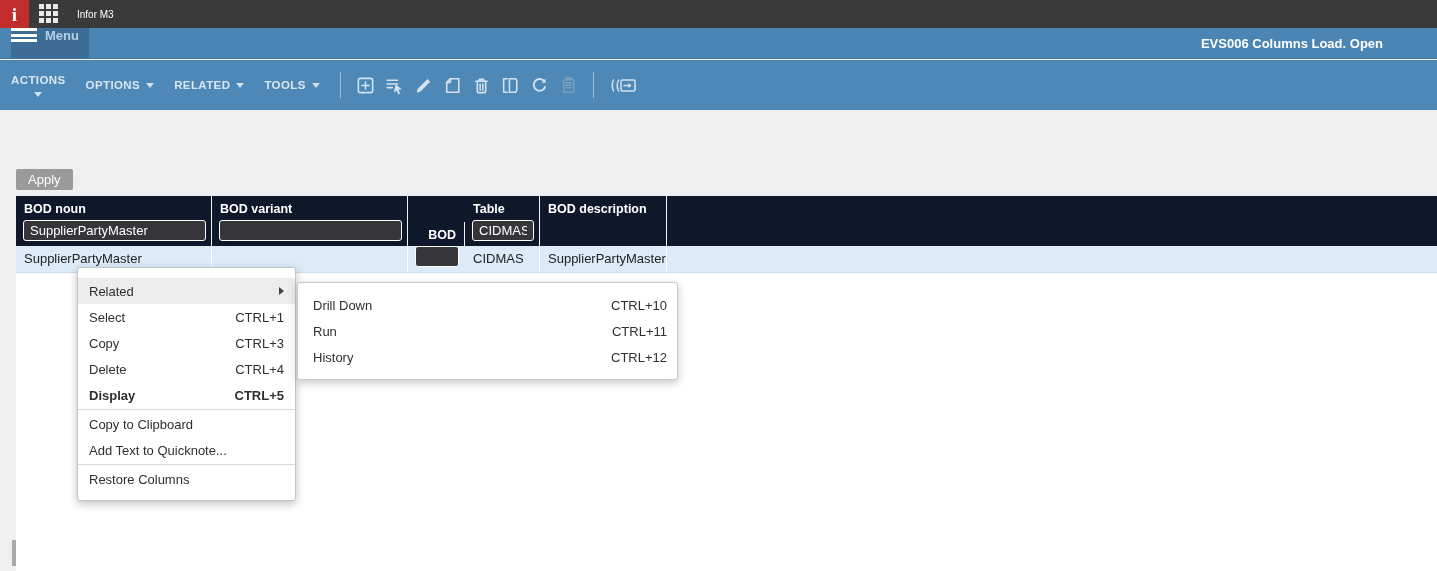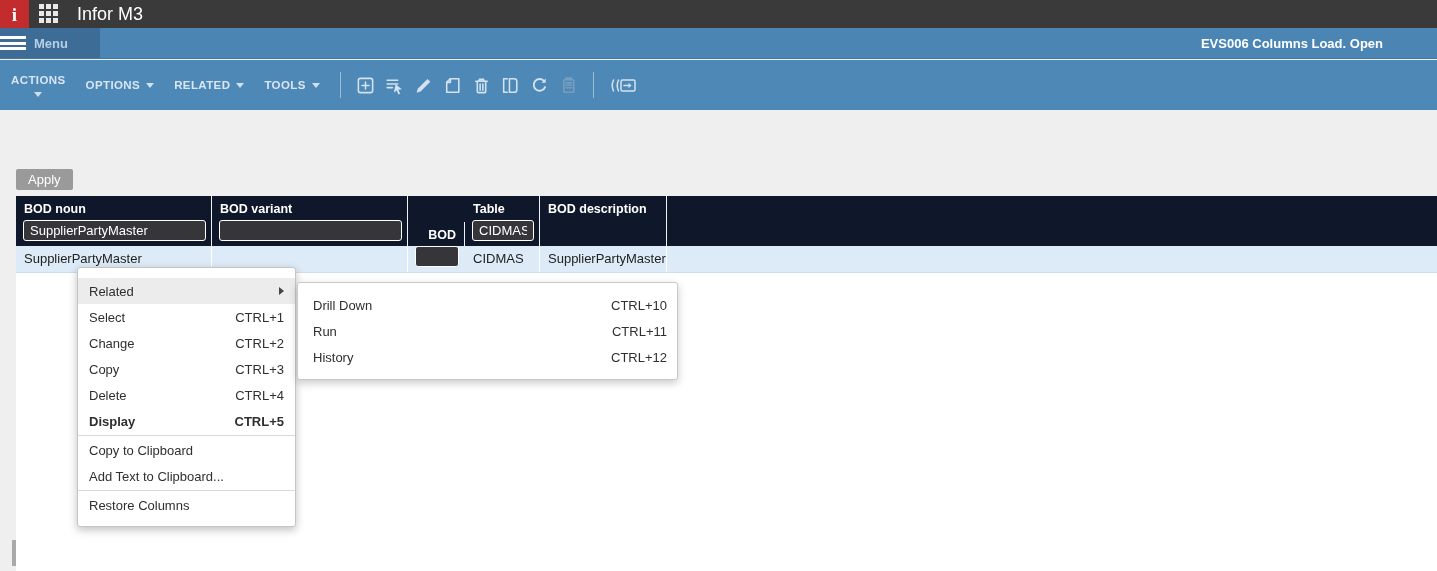--- a/index.html
+++ b/index.html
@@ -4,25 +4,25 @@
 <style>
   * { margin:0; padding:0; box-sizing:border-box; }
   html,body { width:1437px; height:571px; overflow:hidden; }
   body { font-family:"Liberation Sans", sans-serif; position:relative; background:#efeff0; }
 
   
   .topbar { position:absolute; left:0; top:0; width:100%; height:28px; background:#3a3a3a; display:flex; align-items:center; }
   .logo { width:29px; height:28px; background:#c32c2c; color:#fff; display:flex; align-items:center; justify-content:center; font-family:"Liberation Serif", serif; font-weight:bold; font-size:19px; line-height:1; }
   .grid-icon { margin-left:10px; width:21px; height:21px; display:grid; grid-template-columns:repeat(3,5px); grid-template-rows:repeat(3,5px); gap:2px; cursor:pointer; }
   .grid-icon span { background:#e8e8e8; width:5px; height:5px; }
-  .app-title { color:#fff; font-size:18px; margin-left:17px; }
+  .app-title { color:#fff; font-size:10px; margin-left:17px; }
 
   
   .menubar { position:absolute; left:0; top:28px; width:100%; height:31px; background:#4b85b4; border-bottom:1px solid #44789e; display:flex; align-items:center; }
-  .menu-btn { width:100px; height:100%; background:#3d6d96; display:flex; align-items:center; cursor:pointer; }
+  .menu-btn { width:78px; height:100%; background:#3d6d96; display:flex; align-items:flex-start; cursor:pointer;margin-left:11px; }
   .hamburger { width:26px; height:14px; display:flex; flex-direction:column; justify-content:space-between; margin-left:0; }
   .hamburger span { display:block; height:3px; background:#fff; width:100%; }
   .menu-label { color:#b5d0e6; font-weight:bold; font-size:13px; margin-left:8px; }
   .screen-title { margin-left:auto; padding-right:54px; color:#fff; font-weight:bold; font-size:13px; }
 
   
   .toolbar { position:absolute; left:0; top:60px; width:100%; height:50px; background:#4e88b7; display:flex; align-items:center; color:#d8e6f2; }
   .tb-menu { display:flex; align-items:center; gap:6px; padding:8px 10px; cursor:pointer; }
   .tb-menu:first-child { margin-left:1px;flex-direction:column; }
   .tb-menu .lbl { font-size:11.5px; font-weight:bold; letter-spacing:.4px; }
@@ -232,41 +232,37 @@
 <div class="ctx-menu">
   <div class="ctx-item hl">
     <span>Related</span>
     <span class="sub-arrow"></span>
   </div>
   <div class="ctx-item">
     <span>Select</span>
     <span class="sc">CTRL+1</span>
   </div>
   <div class="ctx-item">
-    <span>Change</span>
-    <span class="sc">CTRL+2</span>
-  </div>
-  <div class="ctx-item">
     <span>Copy</span>
     <span class="sc">CTRL+3</span>
   </div>
   <div class="ctx-item">
     <span>Delete</span>
     <span class="sc">CTRL+4</span>
   </div>
   <div class="ctx-item bold">
     <span>Display</span>
     <span class="sc">CTRL+5</span>
   </div>
   <div class="ctx-sep"></div>
   <div class="ctx-item">
     <span>Copy to Clipboard</span>
   </div>
   <div class="ctx-item">
-    <span>Add Text to Clipboard...</span>
+    <span>Add Text to Quicknote...</span>
   </div>
   <div class="ctx-sep"></div>
   <div class="ctx-item">
     <span>Restore Columns</span>
   </div>
 </div>
 
 <div class="sub-menu">
   <div class="sub-item">
     <span>Drill Down</span>

